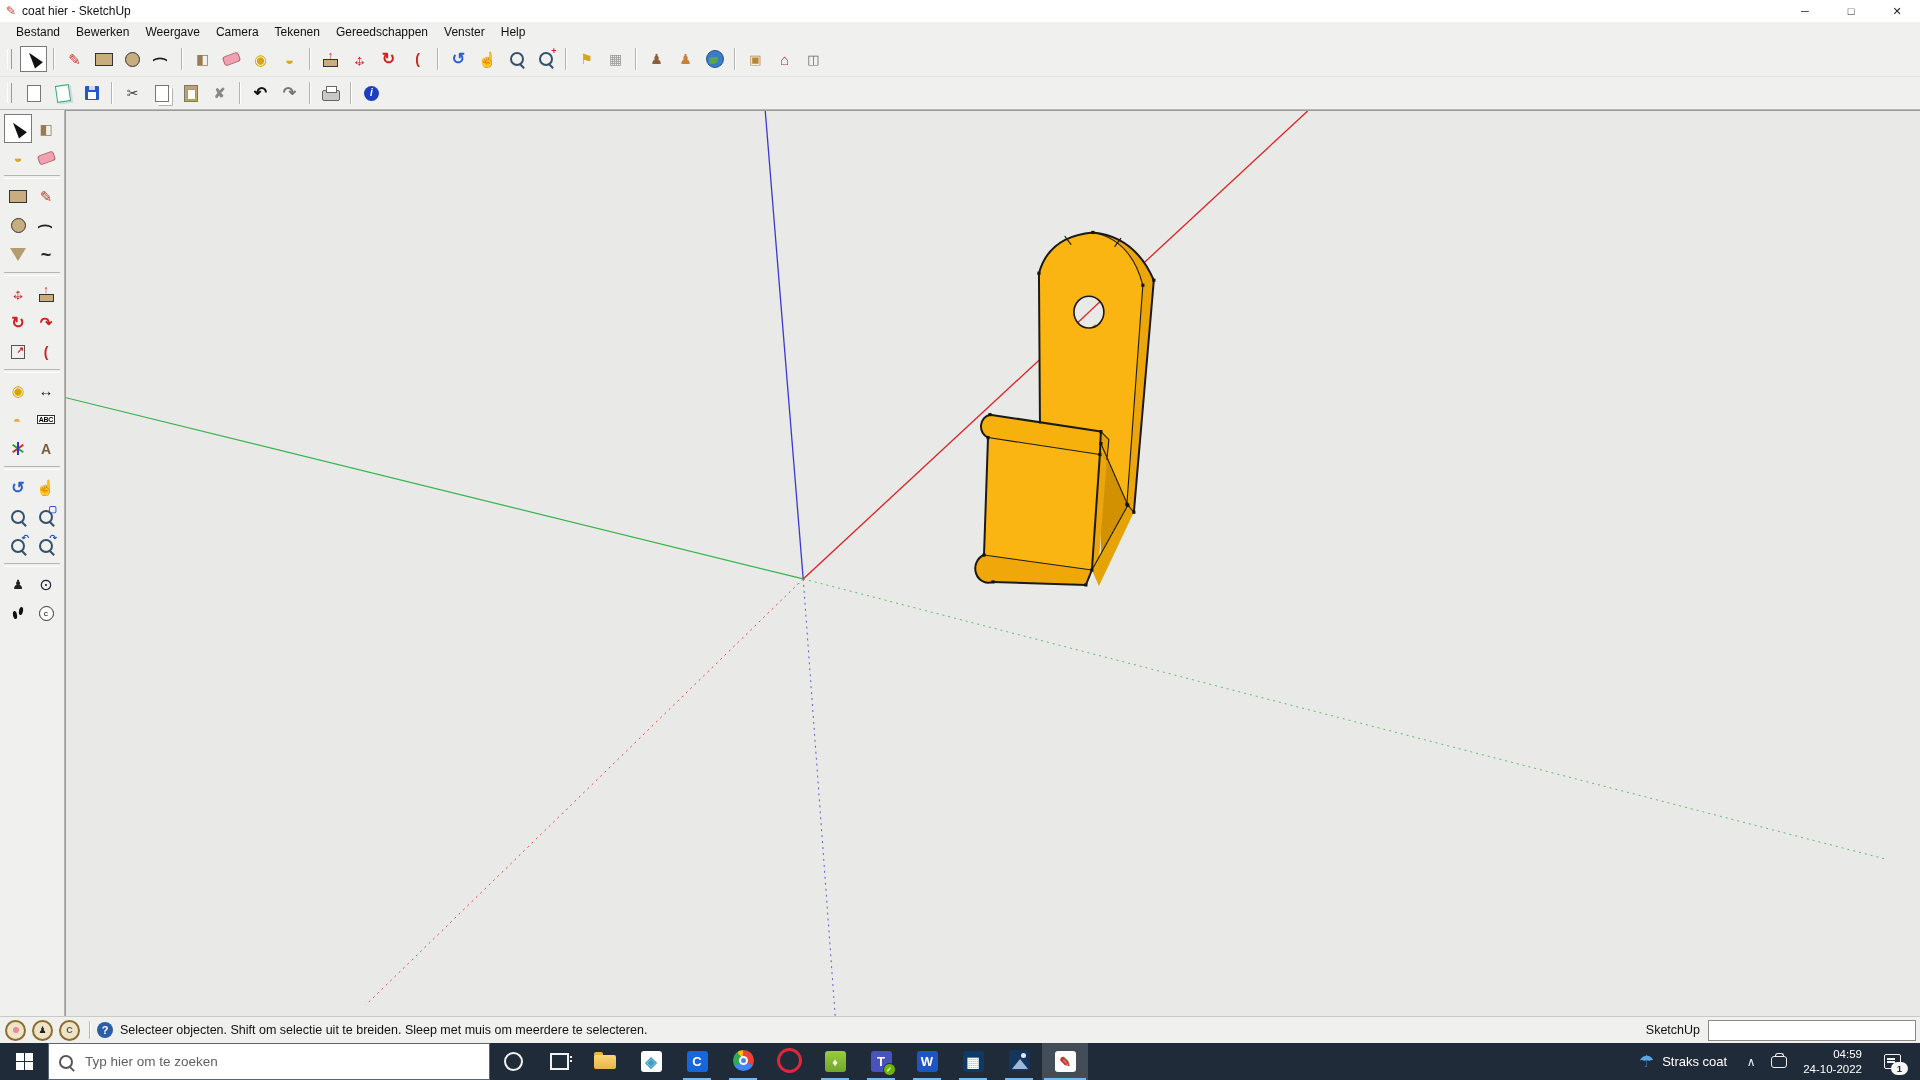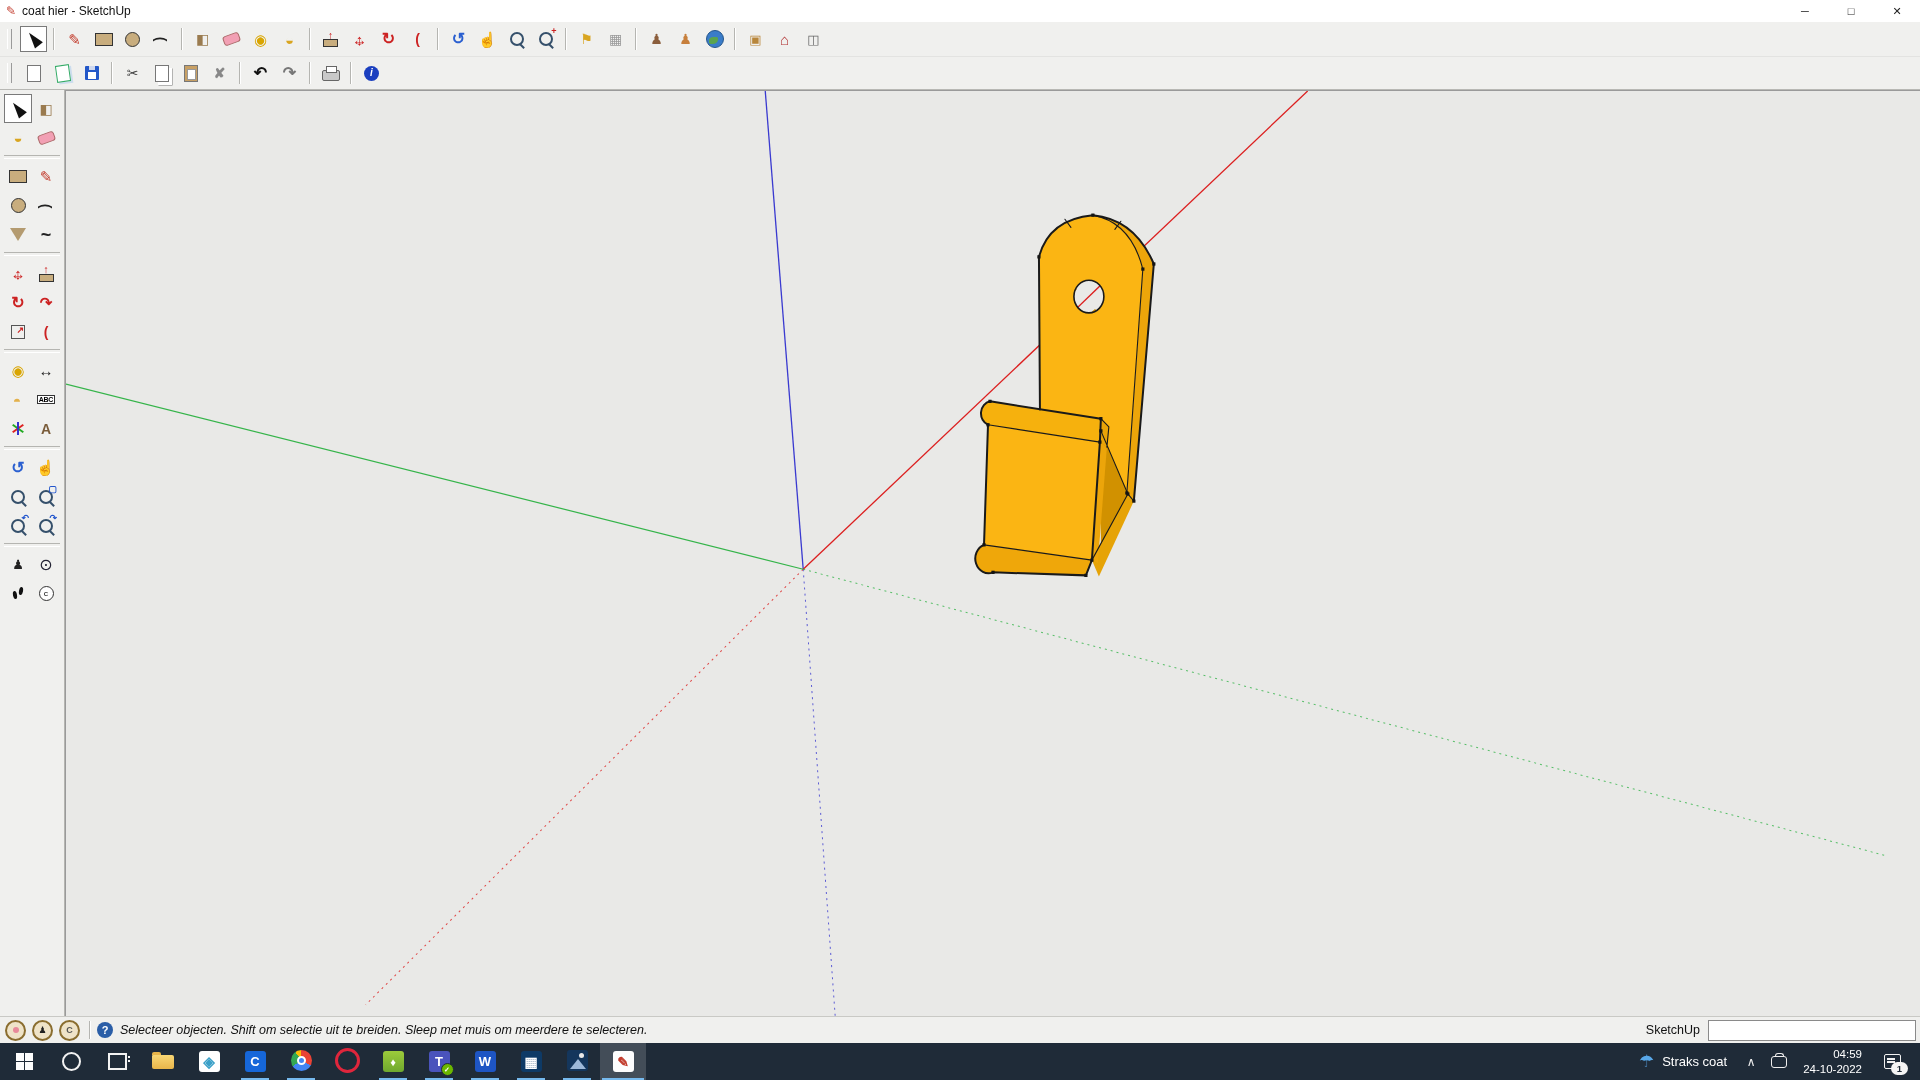--- a/index.html
+++ b/index.html
@@ -54,21 +54,21 @@
   .edge{stroke:var(--c-edge);stroke-width:2;fill:none;stroke-linejoin:round;stroke-linecap:round;}
   .edge.thin{stroke-width:1.1;}
   .vdots rect{fill:#141414;}
 
   
   .statusbar{height:26px;background:#F0F0EE;border-top:1px solid #c9c9c5;display:flex;align-items:center;font-size:12.5px;color:#111;padding:0 2px;flex:0 0 auto;}
   .scirc{width:17px;height:17px;border-radius:50%;border:2px solid #8a6d2f;background:#efe3c8;display:inline-flex;align-items:center;justify-content:center;margin:0 3px;font-size:9px;color:#333;}
   .scirc .dotp{width:6px;height:6px;border-radius:50%;background:#e88a9a;}
   .ssep{width:1px;height:18px;background:#b5b5b1;border-right:1px solid #fff;margin:0 6px;}
   .ic-help{width:16px;height:16px;border-radius:50%;background:#2b5ea7;color:#fff;font-size:11px;font-weight:bold;display:inline-flex;align-items:center;justify-content:center;margin-right:7px;}
-  .hint{white-space:nowrap;font-style:italic;}
+  .hint{white-space:nowrap;}
   .measure-label{margin-left:auto;padding-right:8px;color:#111;}
   .measure-box{width:198px;height:19px;border:1px solid #8a8a8a;background:#fff;font-size:12px;padding:0 4px;margin-right:2px;font-family:"Liberation Sans",sans-serif;}
 
   
   .taskbar{height:37px;background:#1F2B38;display:flex;align-items:stretch;color:#fff;flex:0 0 auto;}
   .tb-start{width:48px;display:flex;align-items:center;justify-content:center;background:transparent;border:none;}
   .winlogo{display:grid;grid-template-columns:8px 8px;grid-template-rows:8px 8px;gap:1px;}
   .winlogo i{background:#fdfdfd;}
   .searchbox{width:420px;background:#fff;display:flex;align-items:center;margin:0;padding:0 10px;border:1px solid #5a6673;}
   .searchbox .smag{width:10px;height:10px;border:2px solid #555;border-radius:50%;position:relative;margin-right:10px;flex:0 0 auto;}
@@ -163,20 +163,30 @@
   <div class="titlebar">
     <span class="appico">✎</span>
     <span>coat hier - SketchUp</span>
     <div class="wctrls">
       <span class="wctrl">─</span>
       <span class="wctrl">□</span>
       <span class="wctrl">✕</span>
     </div>
   </div>
 
+  <div class="menubar" id="menubar">
+      <span class="menu-item">Bestand</span>
+      <span class="menu-item">Bewerken</span>
+      <span class="menu-item">Weergave</span>
+      <span class="menu-item">Camera</span>
+      <span class="menu-item">Tekenen</span>
+      <span class="menu-item">Gereedschappen</span>
+      <span class="menu-item">Venster</span>
+      <span class="menu-item">Help</span>
+    </div>
 
   <div class="toolbar toolbar-1" id="toolbar-main">
       <span class="grip"></span>
       <button class="tbtn pressed">
         <span class="icg">
           <span class="ic-cursor"></span>
         </span>
       </button>
       <span class="tsep"></span>
       <button class="tbtn">
@@ -604,20 +614,24 @@
 
   <div class="taskbar">
     <button class="tb-start">
       <span class="winlogo">
           <i></i>
           <i></i>
           <i></i>
           <i></i>
         </span>
     </button>
+    <div class="searchbox">
+      <span class="smag"></span>
+      <input type="text" placeholder="Typ hier om te zoeken" style="">
+    </div>
     <button class="tb-btn">
       <span class="cortana-circle"></span>
     </button>
     <button class="tb-btn">
       <span class="taskview"></span>
     </button>
     <div id="taskbar-apps" style="display:flex;align-items:stretch;">
         <button class="tb-btn">
           <span><span class="folder"><i class="ftab"></i></span></span>
         </button>

